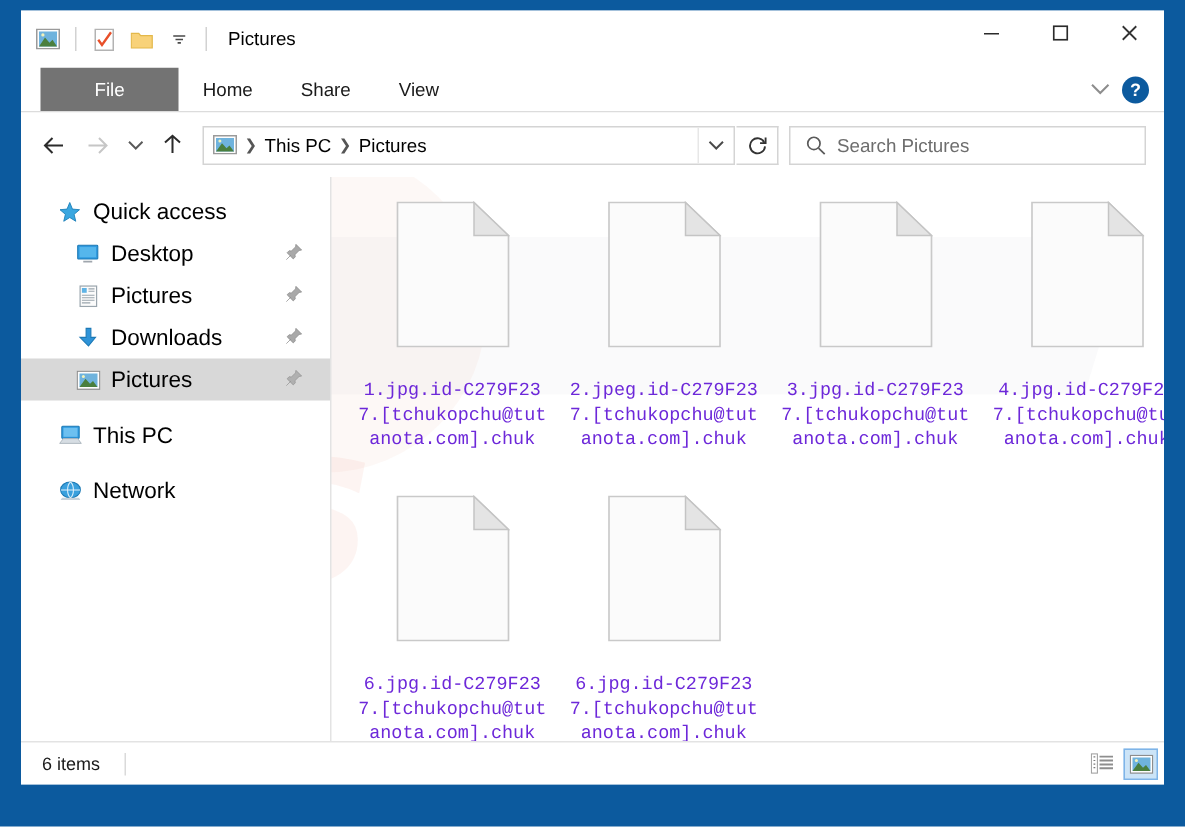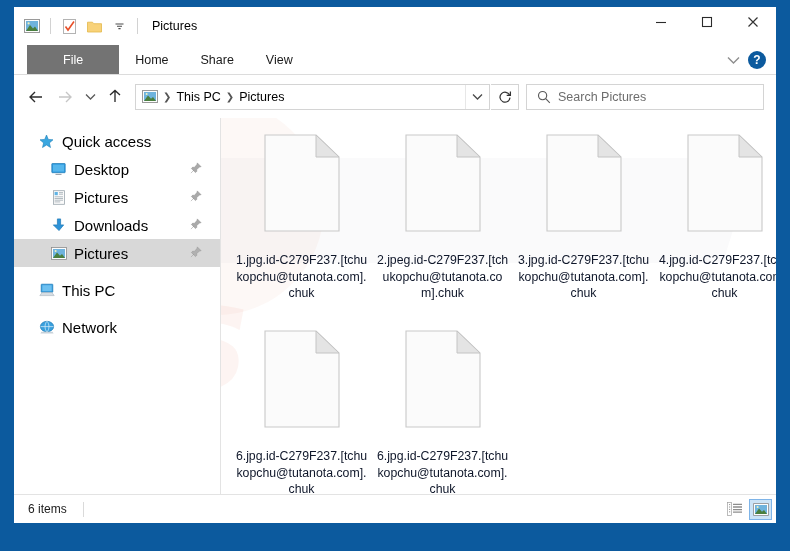--- a/index.html
+++ b/index.html
@@ -277,25 +277,26 @@
   }
   .doc-wrap {
     width: 96px; height: 112px;
     display: flex; align-items: flex-start; justify-content: center;
   }
   .doc-icon { display: block; }
   .fname {
     margin-top: 6px;
     font-size: 12.3px;
     line-height: 16.5px;
-    color: #0f172a;
+    color: #6d28d9;
     text-align: center;
     width: 132px;
     word-break: break-all;
     overflow-wrap: anywhere;
+    font-family: Liberation Mono, monospace;
   }
 
   
   #statusbar {
     height: 29px;
     flex: 0 0 auto;
     border-top: 1px solid #e3e3e3;
     display: flex;
     align-items: center;
     background: #ffffff;

